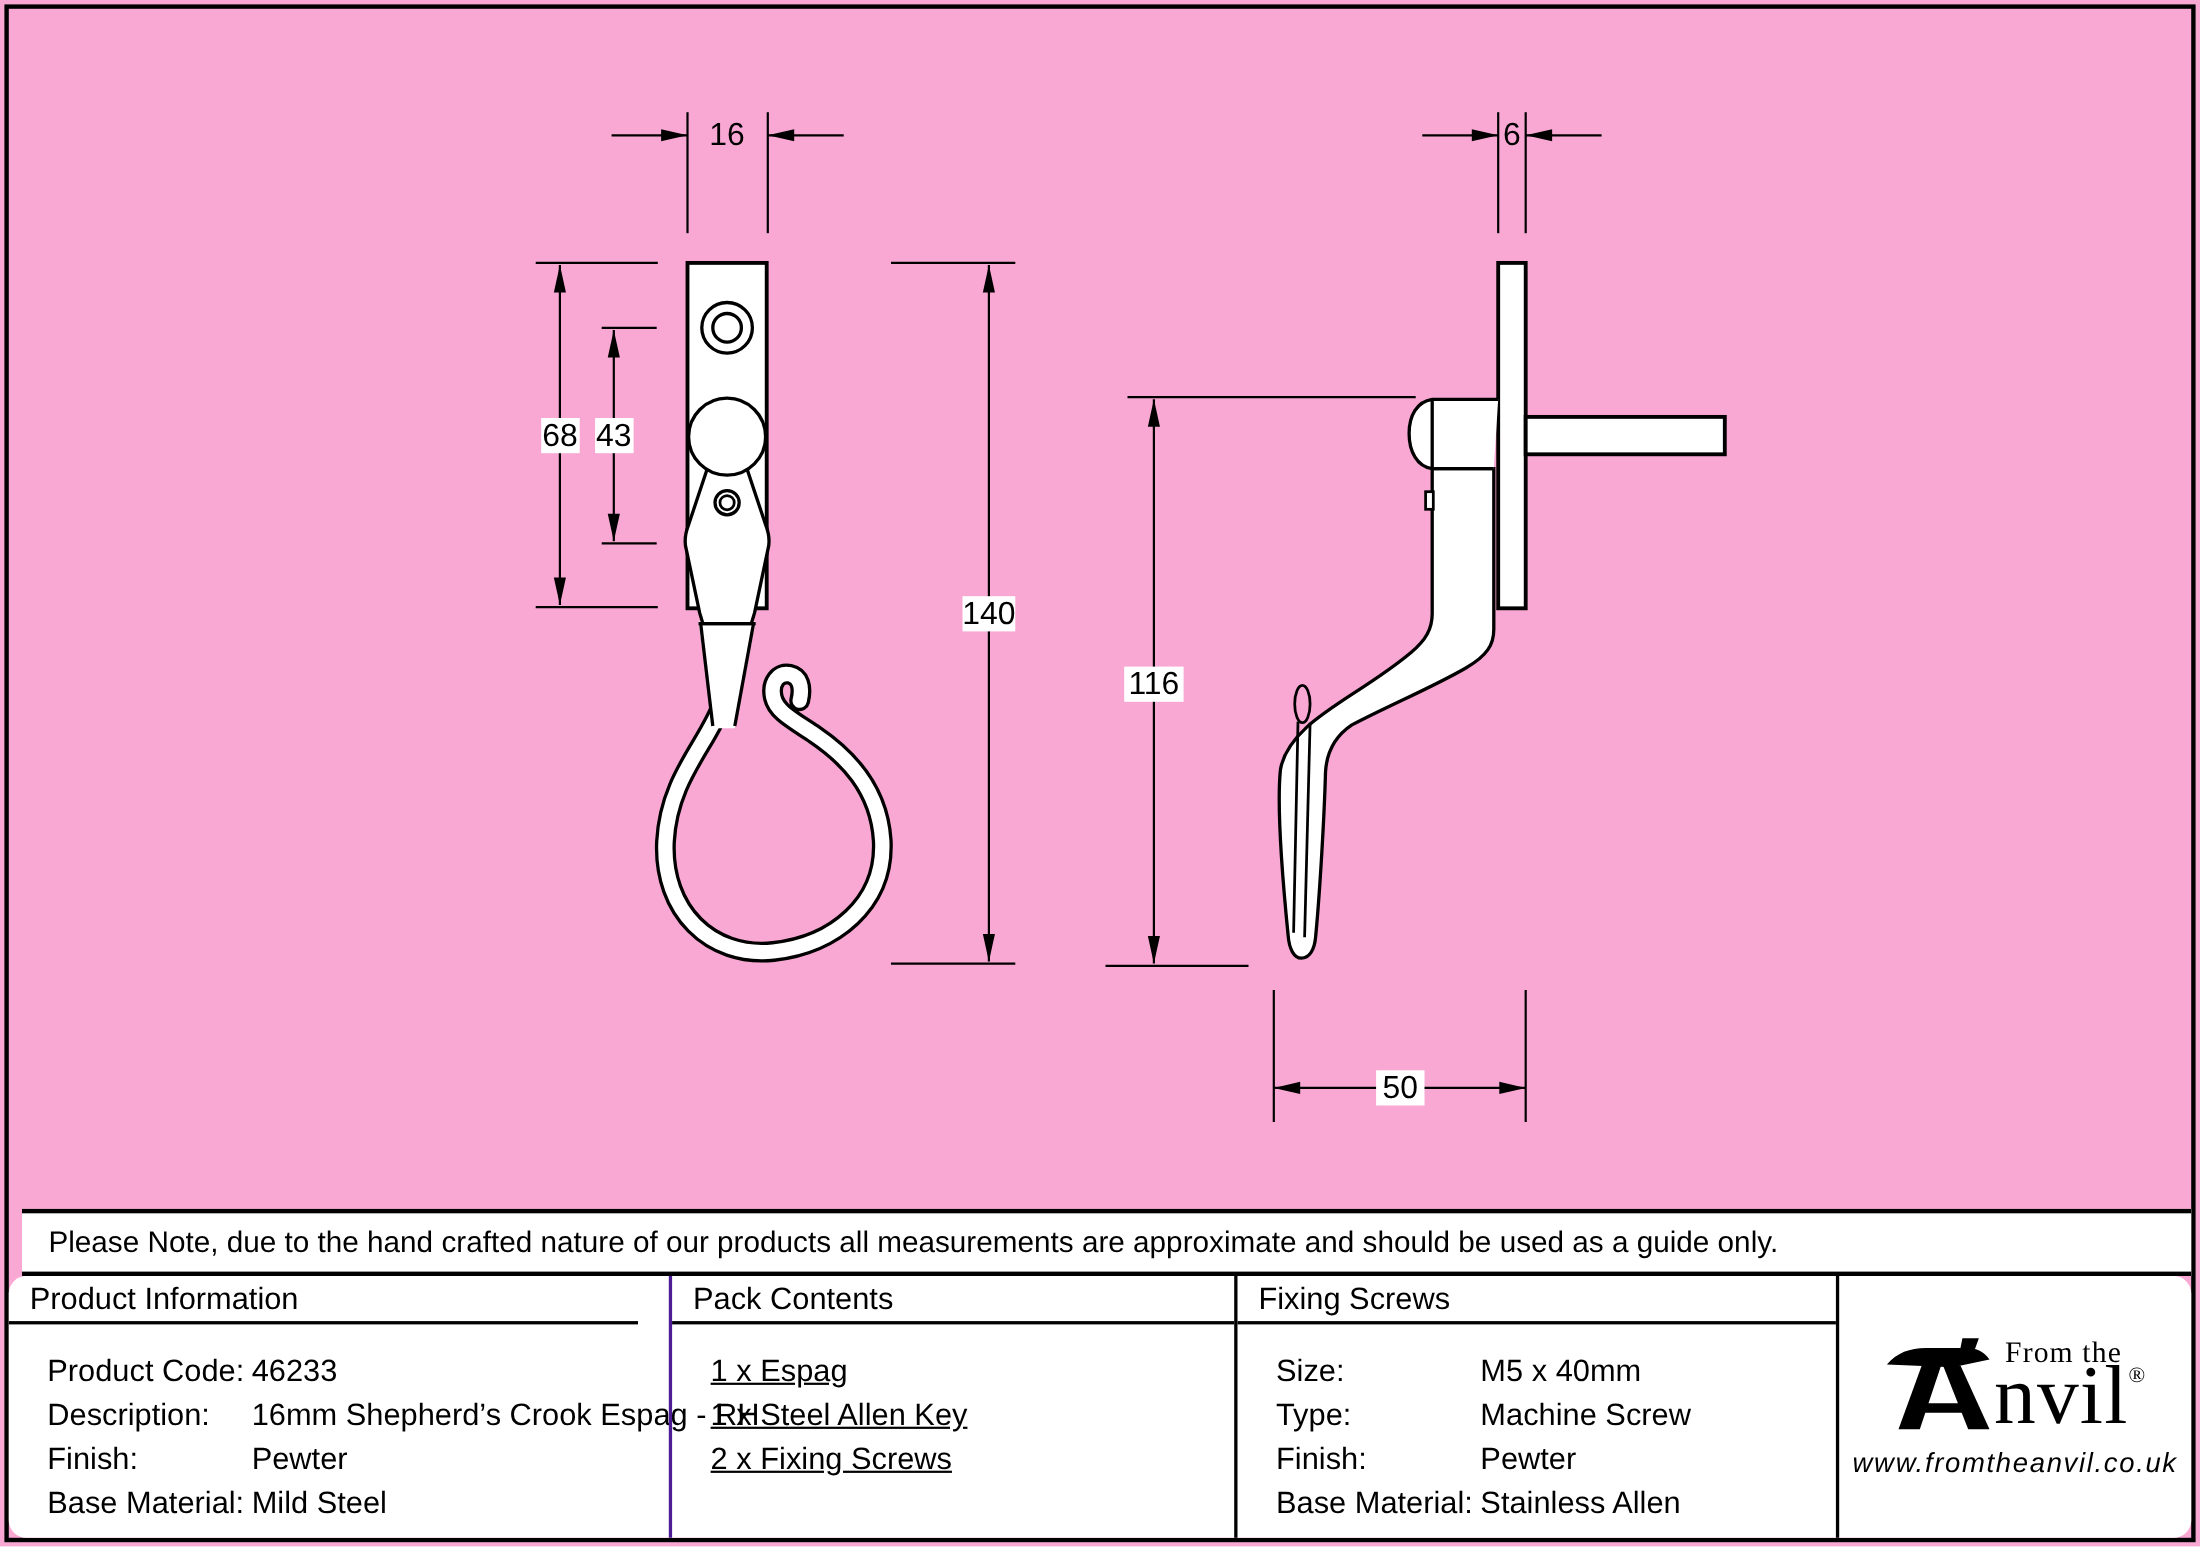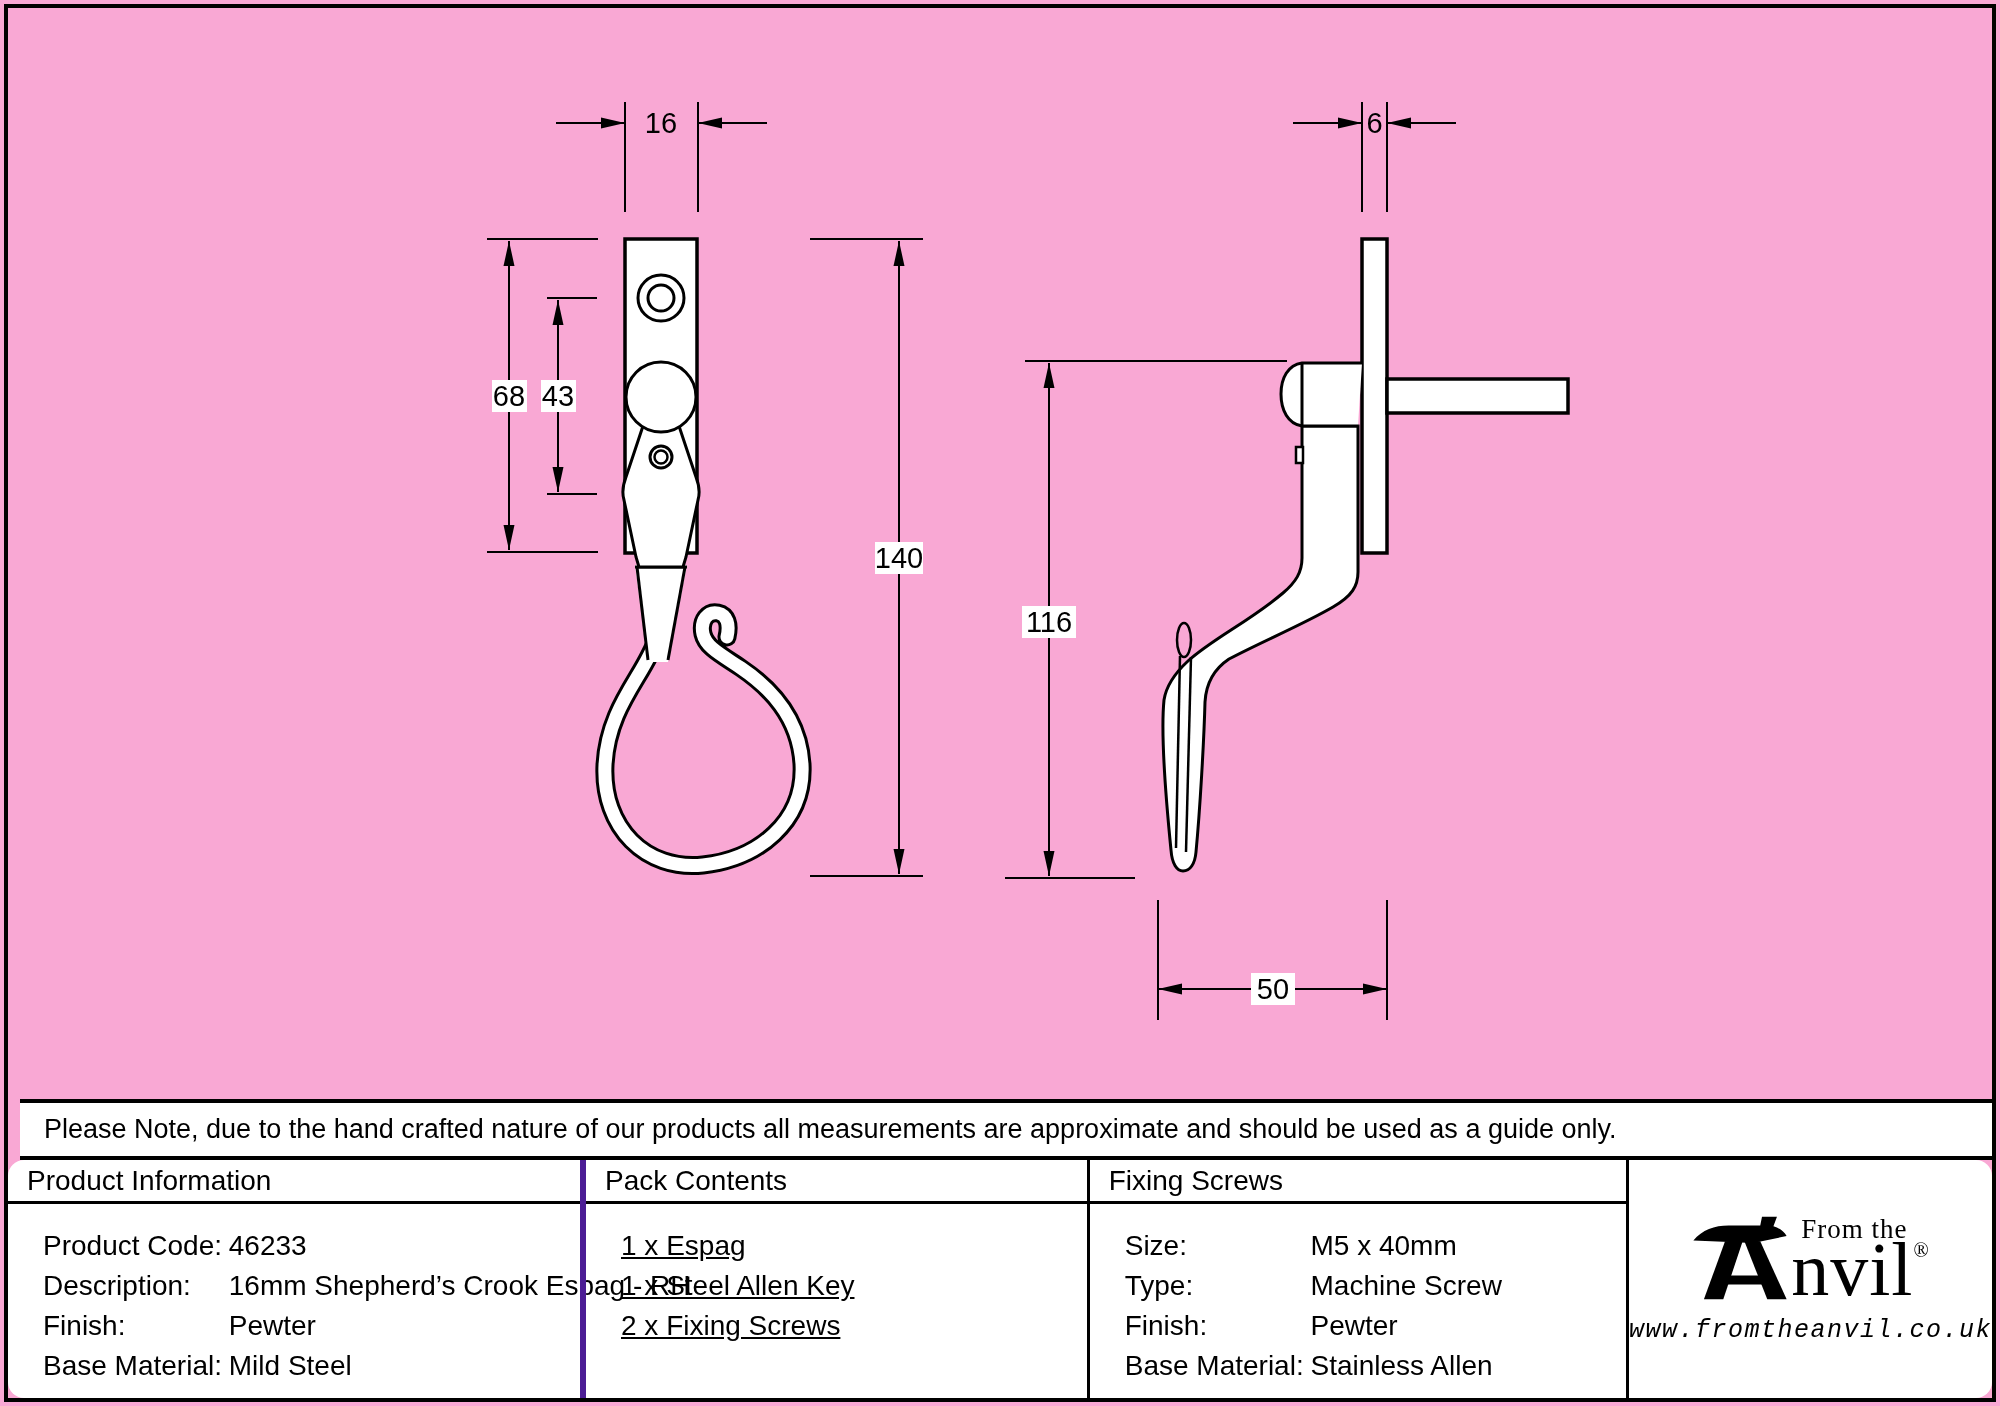--- a/index.html
+++ b/index.html
@@ -15,40 +15,40 @@
     display:flex; align-items:center; padding-left:24px;
     font-size:27px; background:#fff;
   }
 
   .info-table {
     position:absolute; left:8px; right:8px; top:1160px; bottom:8px;
     display:flex; background:#fff;border-radius:16px;
   }
   .col { height:100%; }
   .col-product  { width:572px; }
-  .col-pack     { width:514px; border-left:6px solid #4c1d95; }
+  .col-pack     { width:514px; border-left:3px solid #4c1d95;margin-left:28px; }
   .col-fixing   { width:547px; border-left:3px solid #000; }
   .col-logo     { flex:1; border-left:3px solid #000; display:flex; align-items:center; justify-content:center; }
   .col-header {
     height:44px; border-bottom:3px solid #000;
     display:flex; align-items:center; padding-left:19px;
     font-size:28px;
   }
   .col-body { padding:22px 0 0 35px; font-size:28px; line-height:40px; }
   .kv-row { white-space:nowrap; }
   .kv-label { display:inline-block; width:178px; }
   .list-row { white-space:nowrap;text-decoration:underline; }
 
   .logo { display:flex; flex-direction:column; align-items:center; }
   .logo-top { display:flex; align-items:flex-end; }
   .logo-right { display:flex; flex-direction:column; align-items:flex-start; margin-left:2px; }
   .logo-tagline { font-family:"Liberation Serif", serif; font-size:27px; margin-left:10px; margin-bottom:-8px; letter-spacing:1px; }
   .logo-brand { font-family:"Liberation Serif", serif; font-size:76px; line-height:0.85; letter-spacing:1px; }
   .logo-reg { font-family:"Liberation Serif", serif; font-size:20px; vertical-align:38px; }
-  .logo-url { font-family:Liberation Mono, monospace; font-style:italic; font-size:25px; letter-spacing:1.5px; margin-top:14px; }
+  .logo-url { font-family:Liberation Sans, sans-serif; font-style:italic; font-size:25px; letter-spacing:1.5px; margin-top:14px; }
 </style>
 </head>
 <body>
 
 <div class="page">
   <div class="frame"></div>
 
   <svg class="drawing-svg" width="2000" height="1100" viewBox="0 0 2000 1100">
 
     <g stroke="#000" fill="none" stroke-width="3">

